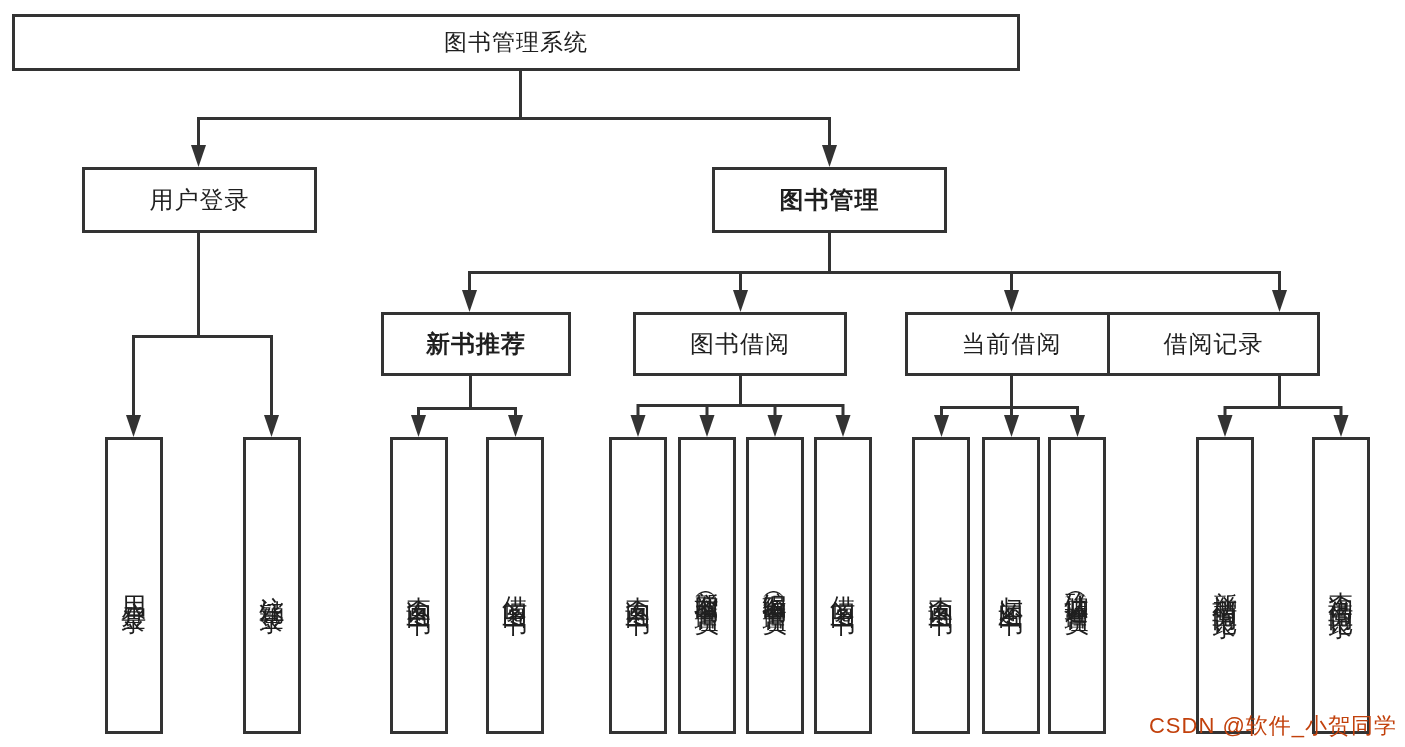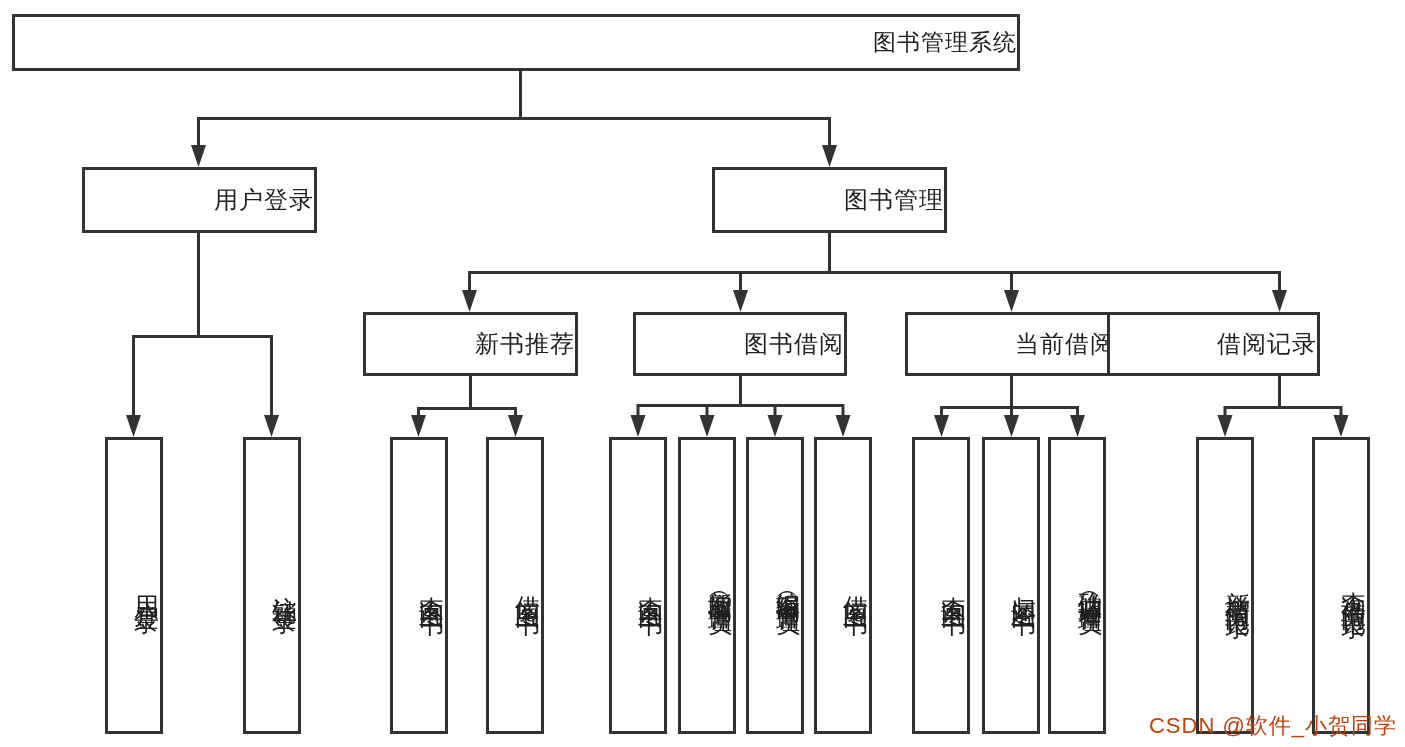--- a/index.html
+++ b/index.html
@@ -18,21 +18,21 @@
     width: 1405px; height: 747px;
     pointer-events: none;
   }
   .node {
     position: absolute;
     box-sizing: border-box;
     background: #ffffff;
     border: 3px solid #333333;
     display: flex;
     align-items: center;
-    justify-content: flex-end;
+    justify-content: center;
     text-align: center;
     z-index: 2;
   }
   .root-node  { font-size: 23px; letter-spacing: 1px; }
   .h-node     { font-size: 24px; letter-spacing: 1px; }
   .leaf span {
     writing-mode: vertical-rl;
     text-orientation: mixed;
     font-size: 25px;
     line-height: 1.05;
@@ -113,25 +113,25 @@
       </g>
   </svg>
 
   <div class="node root-node" style="left:12px; top:14px; width:1008px; height:57px;">
     <span>图书管理系统</span>
   </div>
 
   <div class="node h-node" style="left:82px; top:167px; width:235px; height:66px;">
     <span>用户登录</span>
   </div>
-  <div class="node h-node" style="left:712px; top:167px; width:235px; height:66px;">
+  <div class="node h-node" style="left:712px; top:167px; width:235px; height:66px;font-weight:bold;">
     <span>图书管理</span>
   </div>
 
-  <div class="node h-node" style="left:363px; top:312px; width:215px; height:64px;">
+  <div class="node h-node" style="left:381px; top:312px; width:190px; height:64px;font-weight:bold;">
     <span>新书推荐</span>
   </div>
   <div class="node h-node" style="left:905px; top:312px; width:213px; height:64px;">
     <span>当前借阅</span>
   </div>
   <div class="node h-node" style="left:633px; top:312px; width:214px; height:64px;">
     <span>图书借阅</span>
   </div>
   <div class="node h-node" style="left:1107px; top:312px; width:213px; height:64px;">
     <span>借阅记录</span>

